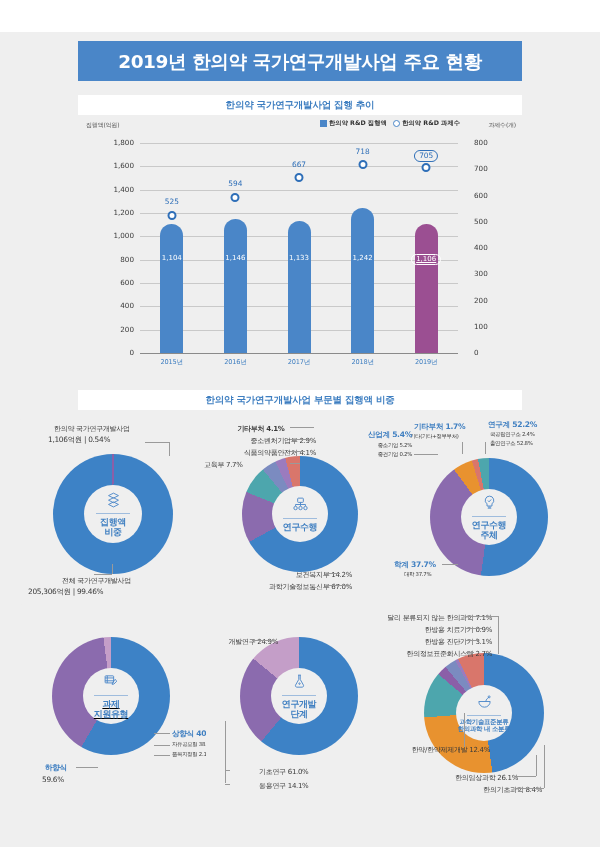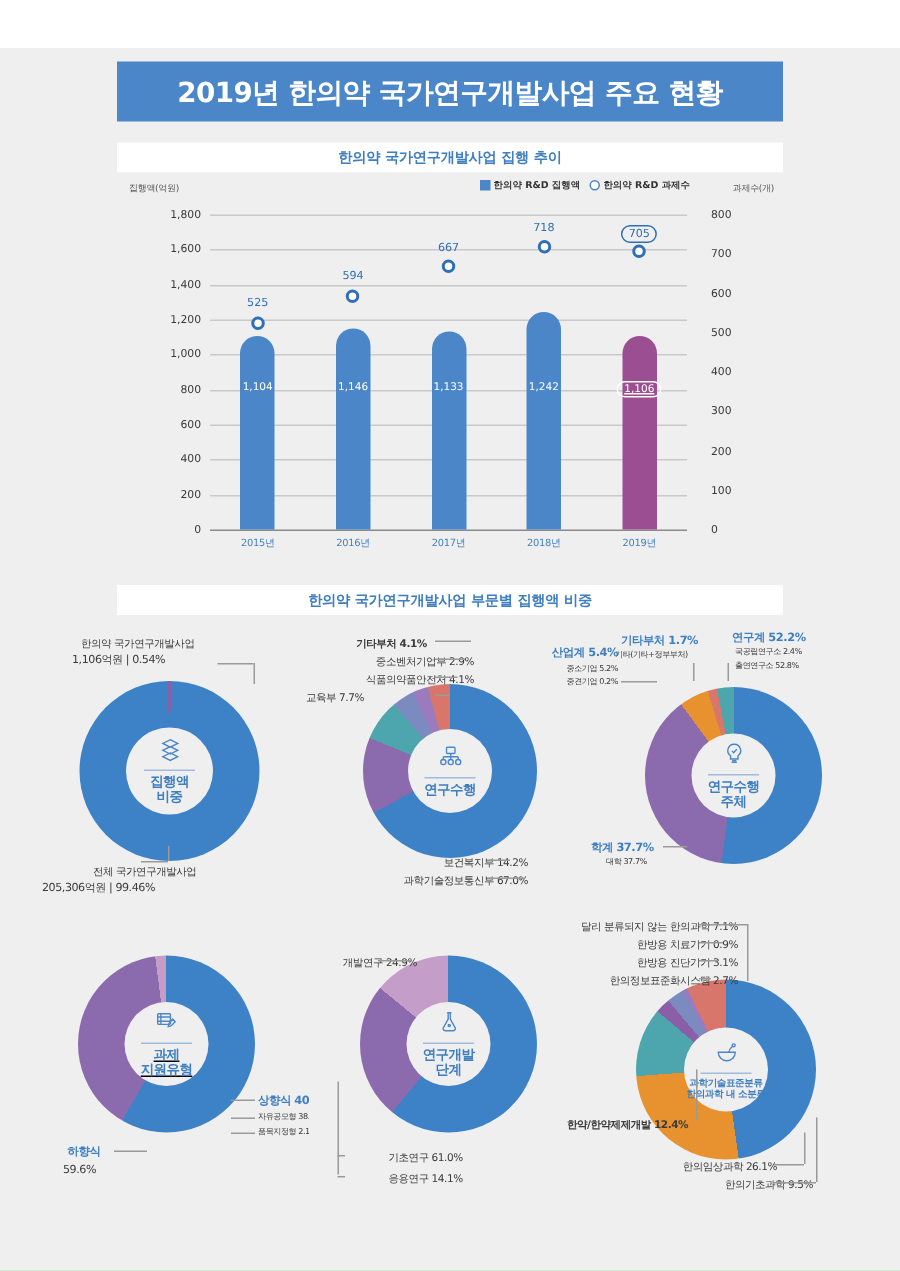--- a/index.html
+++ b/index.html
@@ -378,23 +378,23 @@
     <div class="lbl hdr" style="left:-56px; top:-12px; text-align:right; width:128px;">달리 분류되지 않는 한의과학 7.1%</div>
     <div class="lbl hdr" style="left:-30px; top:0px; text-align:right; width:102px;">한방용 치료기기 0.9%</div>
     <div class="lbl hdr" style="left:-30px; top:12px; text-align:right; width:102px;">한방용 진단기기 3.1%</div>
     <div class="lbl hdr" style="left:-42px; top:24px; text-align:right; width:114px;">한의정보표준화시스템 2.7%</div>
     <div class="leader h" style="left:74px; top:-9px; width:32px;"></div>
     <div class="leader v" style="left:106px; top:-9px; height:38px;"></div>
     <div class="leader h" style="left:74px; top:3px; width:16px;"></div>
     <div class="leader h" style="left:74px; top:15px; width:12px;"></div>
     <div class="leader h" style="left:74px; top:27px; width:8px;"></div>
 
-    <div class="lbl hdr" style="left:-42px; top:120px; text-align:left; width:112px;font-weight:bold;">한약/한약제제개발 12.4%</div>
+    <div class="lbl hdr" style="left:-42px; top:120px; text-align:right; width:112px;">한약/한약제제개발 12.4%</div>
     <div class="lbl hdr" style="left:-28px; top:148px; text-align:right; width:126px;">한의임상과학 26.1%</div>
-    <div class="lbl hdr" style="left:-16px; top:160px; text-align:right; width:138px;">한의기초과학 9.5%</div>
+    <div class="lbl hdr" style="left:-16px; top:160px; text-align:right; width:138px;">한의기초과학 8.4%</div>
     <div class="leader v" style="left:72px; top:88px; height:34px;"></div>
     <div class="leader h" style="left:124px; top:151px; width:20px;"></div>
     <div class="leader v" style="left:144px; top:130px; height:21px;"></div>
     <div class="leader h" style="left:124px; top:163px; width:28px;"></div>
     <div class="leader v" style="left:152px; top:120px; height:43px;"></div>
   </div>
 
 </div>
 
 </body></html>

